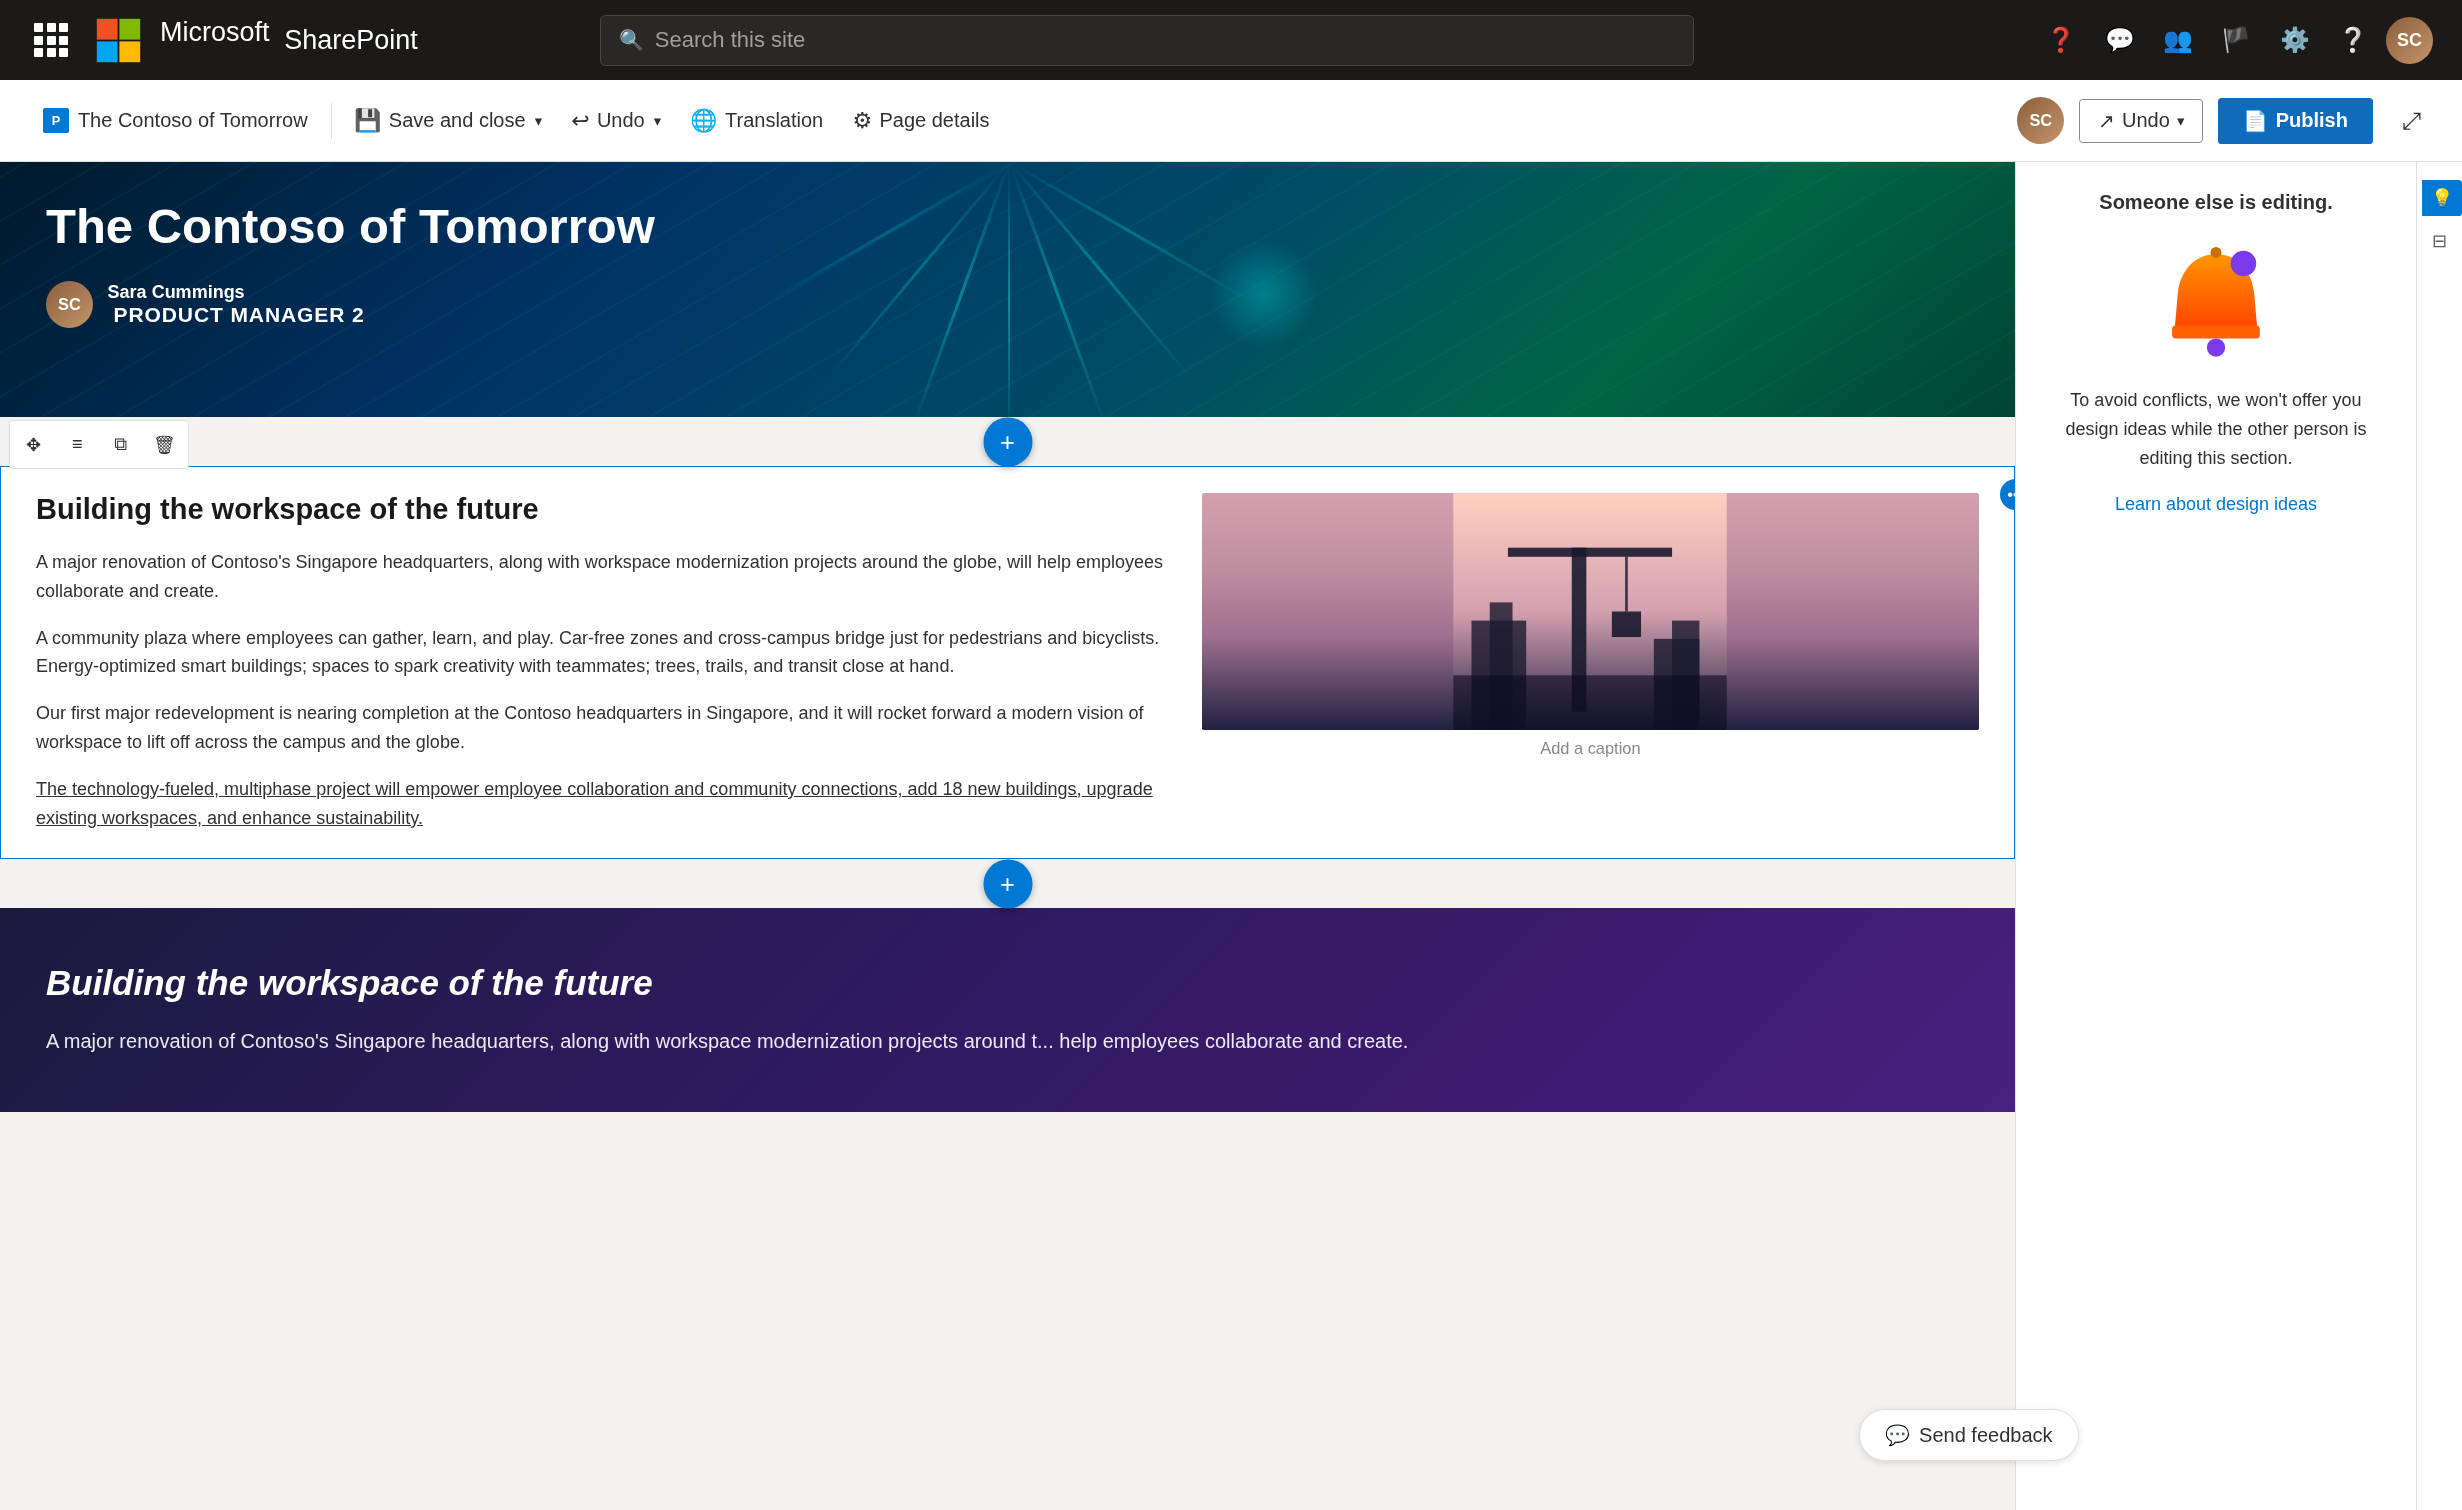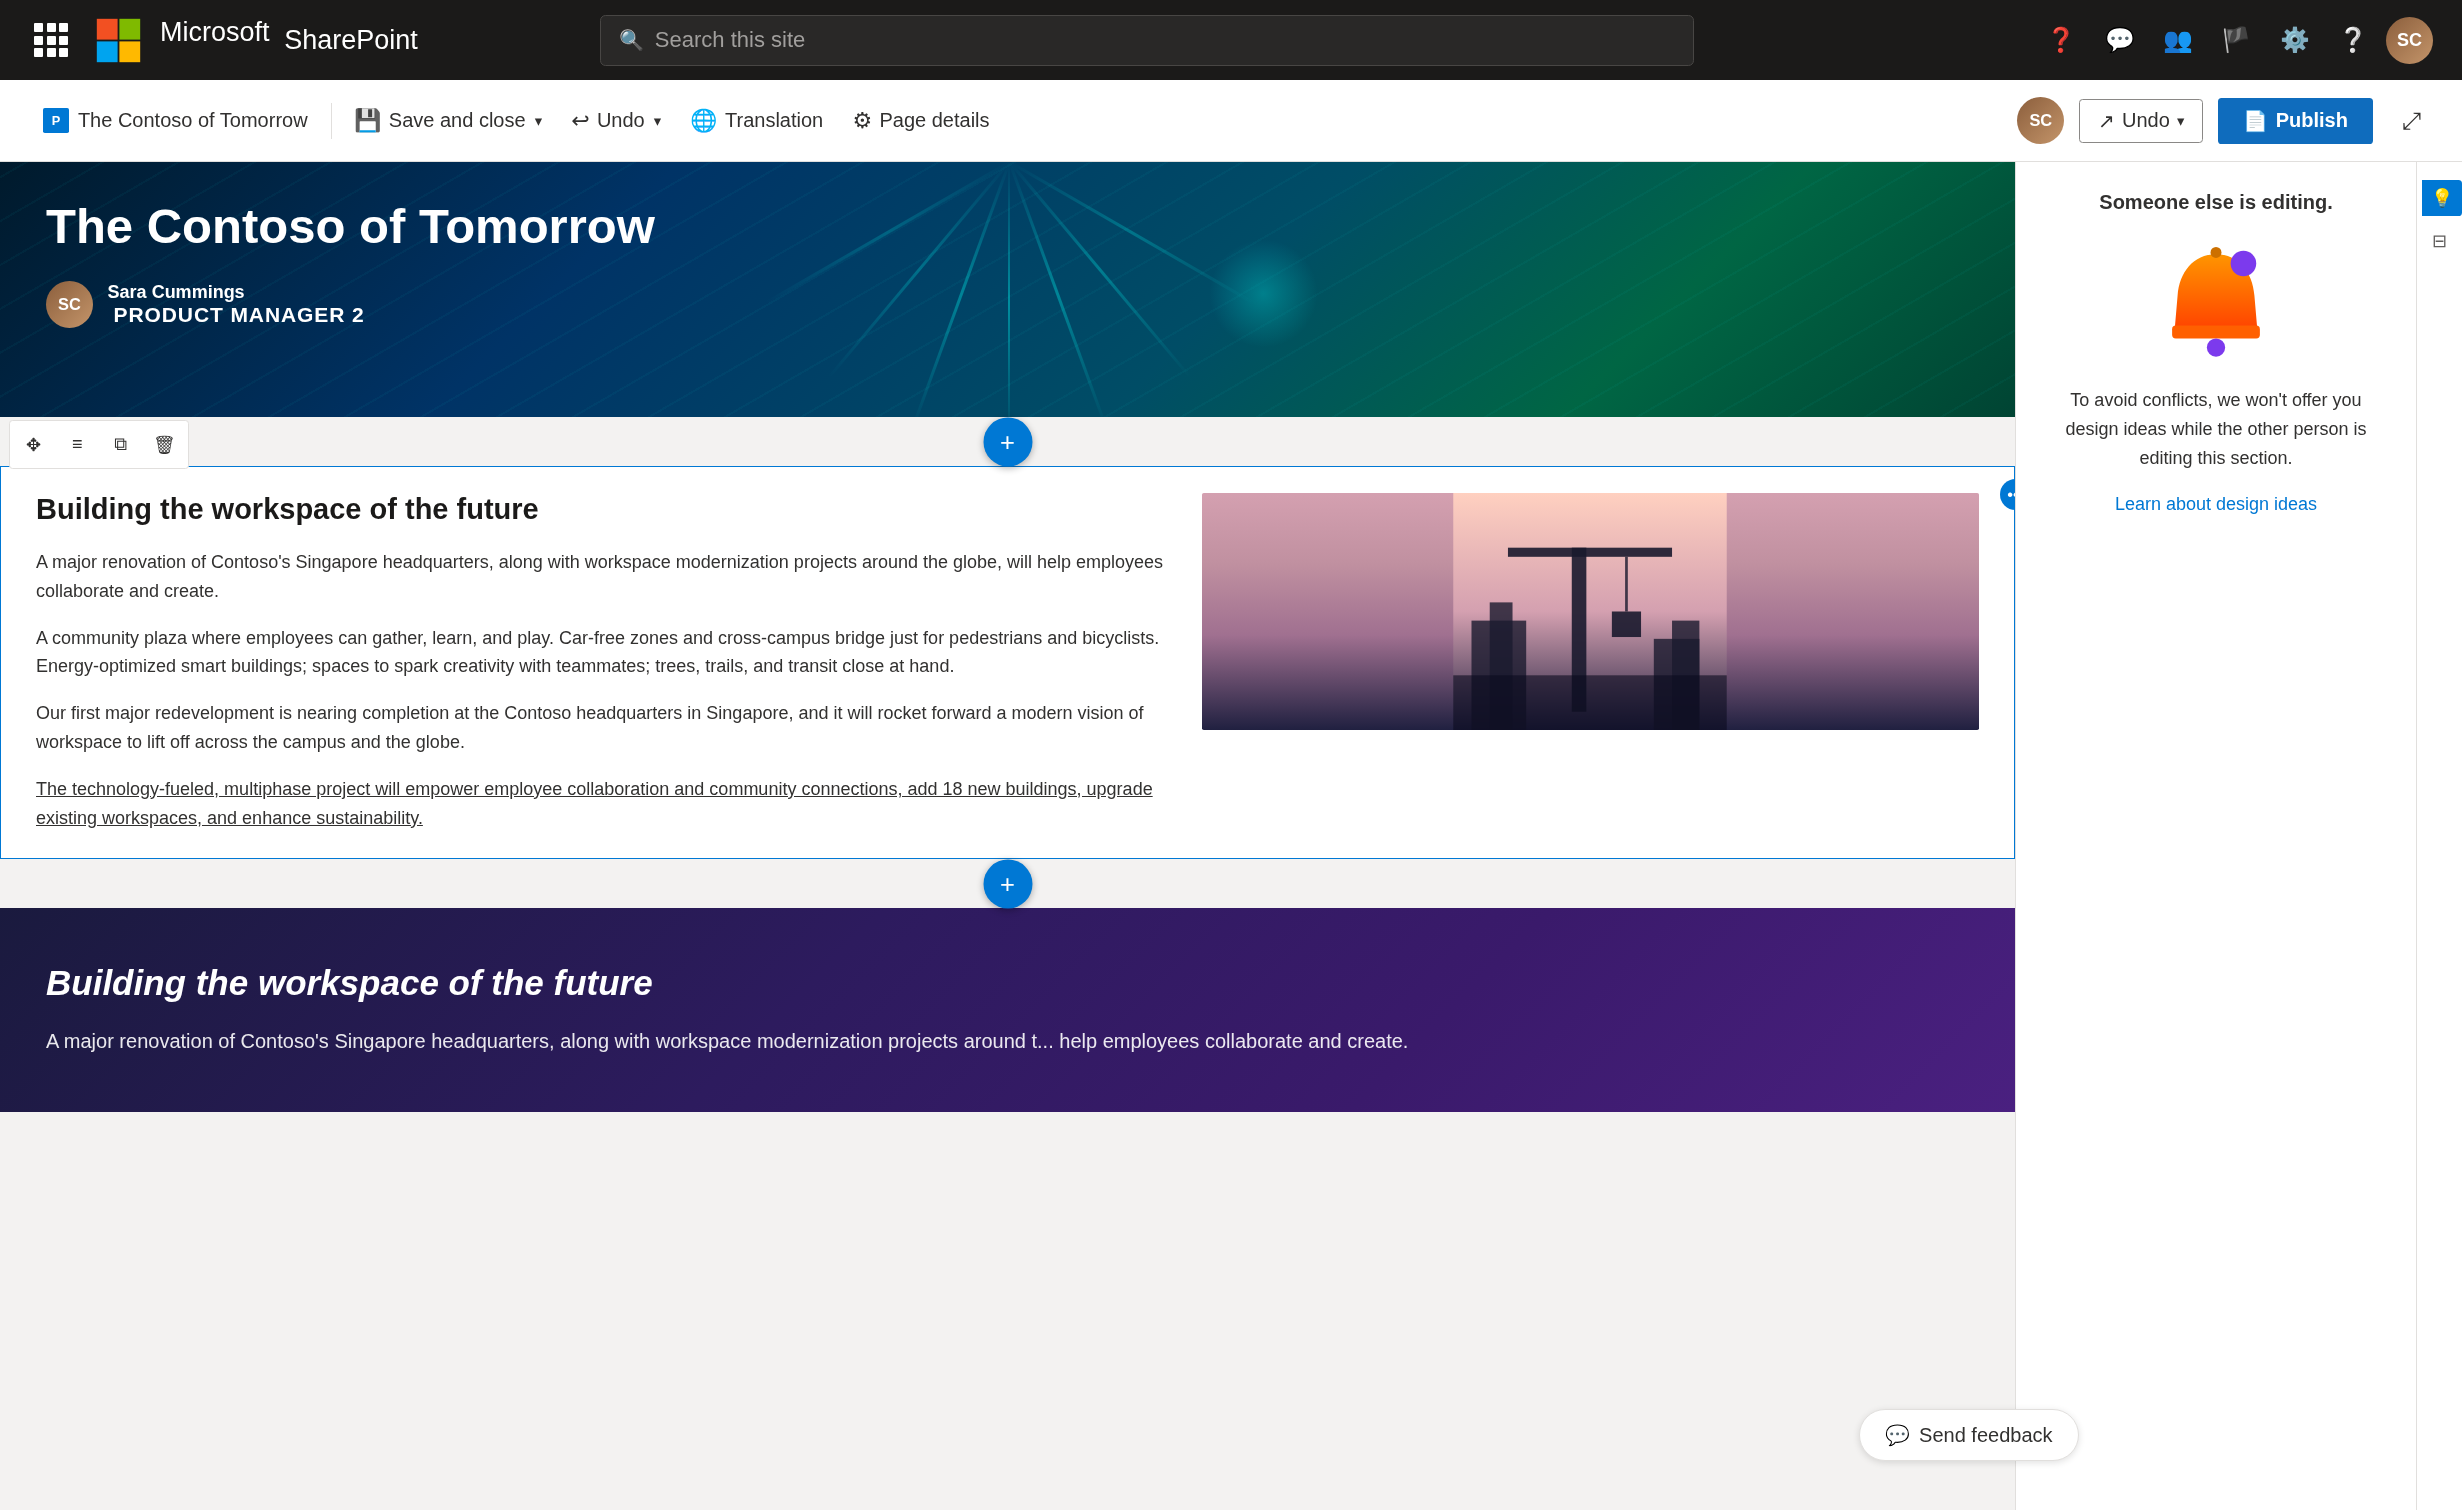--- a/index.html
+++ b/index.html
@@ -525,20 +525,21 @@
 
               <rect x="20" y="140" width="60" height="120" fill="#1a1a2e" opacity="0.8"></rect>
               <rect x="40" y="120" width="25" height="140" fill="#1a1a2e" opacity="0.8"></rect>
 
               <rect x="220" y="160" width="50" height="100" fill="#1a1a2e" opacity="0.8"></rect>
               <rect x="240" y="140" width="30" height="120" fill="#1a1a2e" opacity="0.8"></rect>
 
               <rect x="0" y="200" width="300" height="60" fill="#0a0a1e" opacity="0.6"></rect>
             </svg>
           </div>
+          <div class="image-caption">Add a caption</div>
         </div>
       </div>
     </div>
 
     <div style="position:relative; height:49px; background: #f3f2f1;">
       <button class="section-add-btn" style="top:50%; transform:translate(-50%, -50%);">+</button>
     </div>
 
     <div class="purple-section">
       <div class="purple-section-title">Building the workspace of the future</div>

